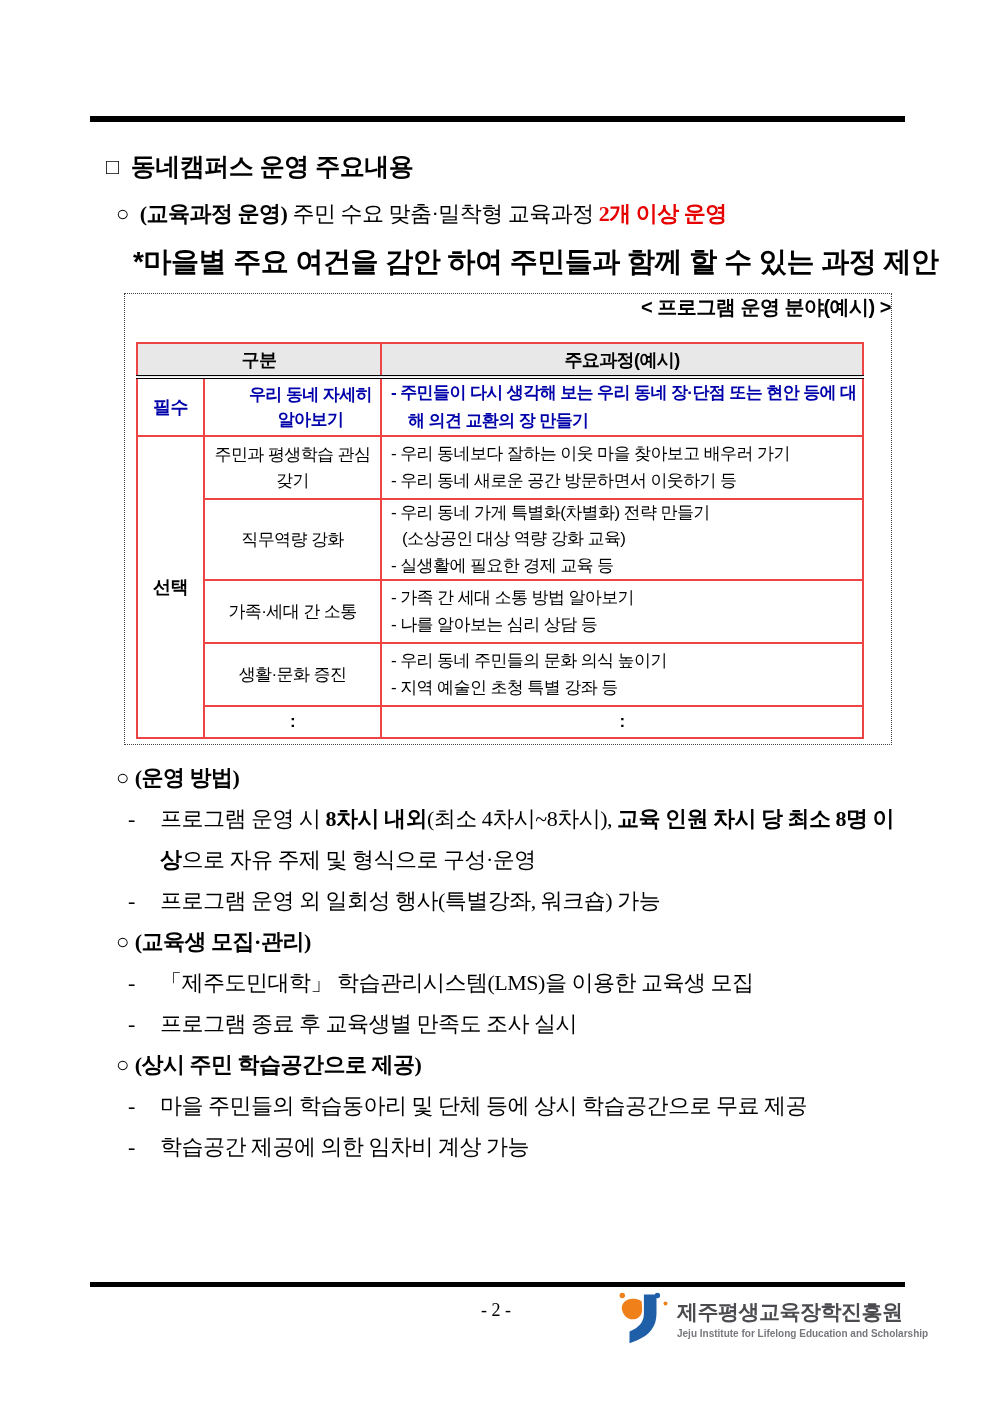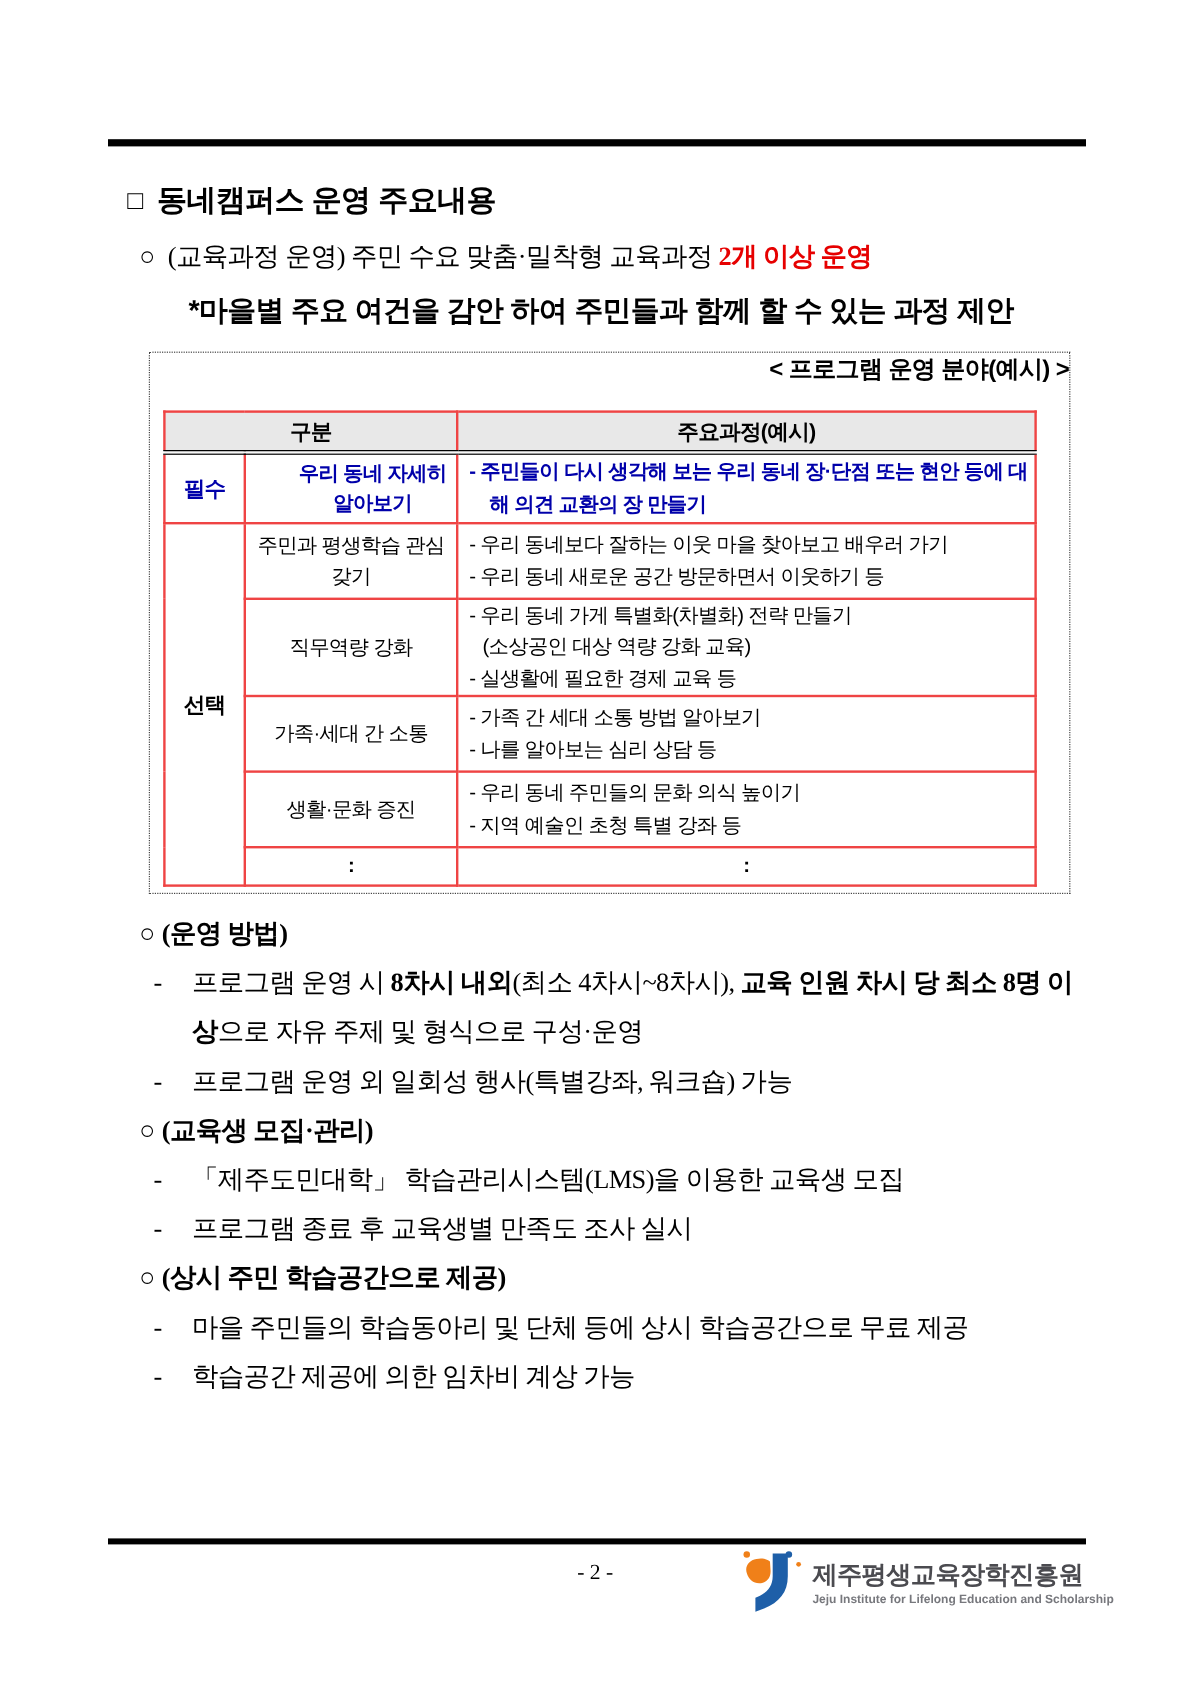--- a/index.html
+++ b/index.html
@@ -8,24 +8,24 @@
   .rule{position:absolute;left:90px;width:815px;background:#000;}
   .rule.top{top:116px;height:6px;}
   .rule.bottom{top:1282px;height:5px;}
 
   .heading{position:absolute;left:106px;top:150px;font-family:"Liberation Sans","DejaVu Sans",sans-serif;
            font-weight:bold;font-size:25px;letter-spacing:-0.5px;}
   .heading .sq{font-weight:normal;font-size:22px;margin-right:12px;position:relative;top:-1px;}
 
   .intro{position:absolute;left:116px;top:199px;font-size:22px;letter-spacing:-0.5px;white-space:nowrap;}
   .intro .circ{margin-right:6px;}
-  .intro .b{font-weight:normal;}
+  .intro .b{font-weight:bold;}
   .intro .red{color:#e60000;font-weight:bold;}
-  .note{position:absolute;left:157px;top:243px;font-family:"Liberation Sans","DejaVu Sans",sans-serif;
-        font-weight:bold;font-size:24px;letter-spacing:-0.5px;white-space:nowrap;}
+  .note{position:absolute;left:133px;top:243px;font-family:"Liberation Sans","DejaVu Sans",sans-serif;
+        font-weight:bold;font-size:28px;letter-spacing:-0.5px;white-space:nowrap;}
 
   .dotted-box{position:absolute;left:124px;top:293px;width:766px;height:450px;border:1px dotted #444;background:#fff;}
   .tbl-title{text-align:right;font-family:"Liberation Sans","DejaVu Sans",sans-serif;
              font-weight:bold;font-size:20px;letter-spacing:-0.5px;}
   table.prog{position:absolute;left:11px;top:48px;width:728px;border-collapse:collapse;table-layout:fixed;
              font-family:"Liberation Sans","DejaVu Sans",sans-serif;font-size:17px;letter-spacing:-0.6px;}
   table.prog td{border:2px solid #ef4444;vertical-align:middle;padding:0;}
   tr.hdr td{height:31px;background:#e8e8e8;text-align:center;font-weight:bold;font-size:18px;
             border-bottom:4px double #000;}
   td.cat{text-align:center;font-weight:bold;font-size:18px;}

